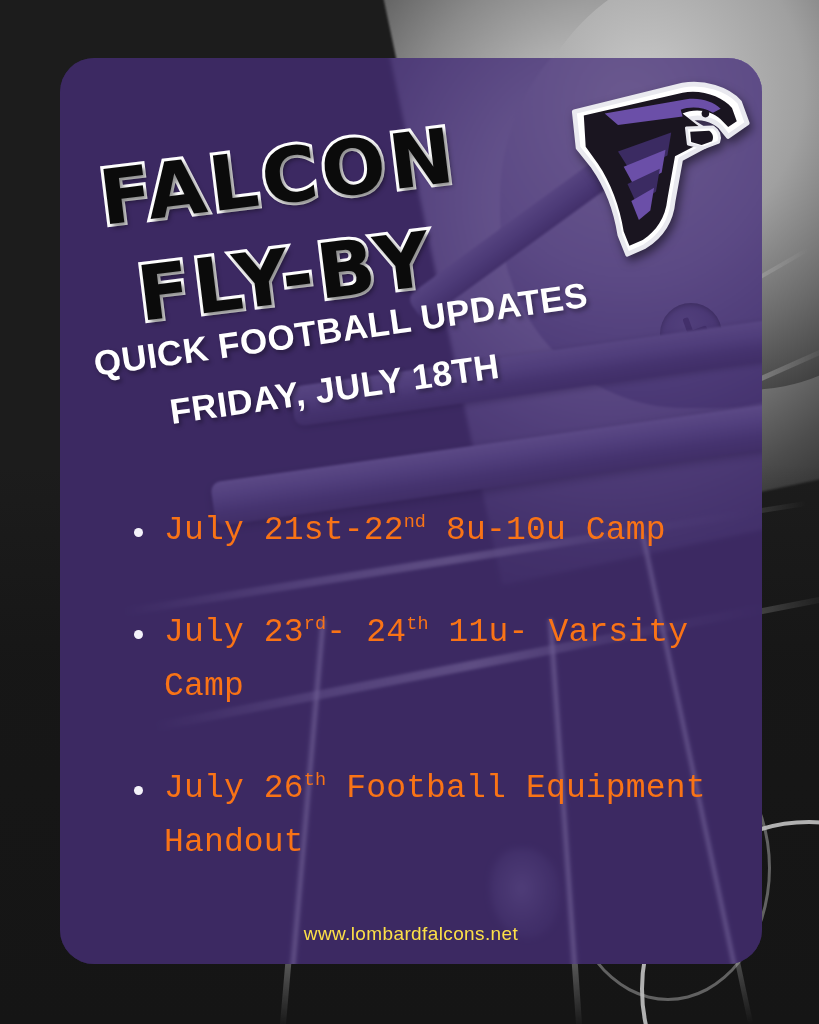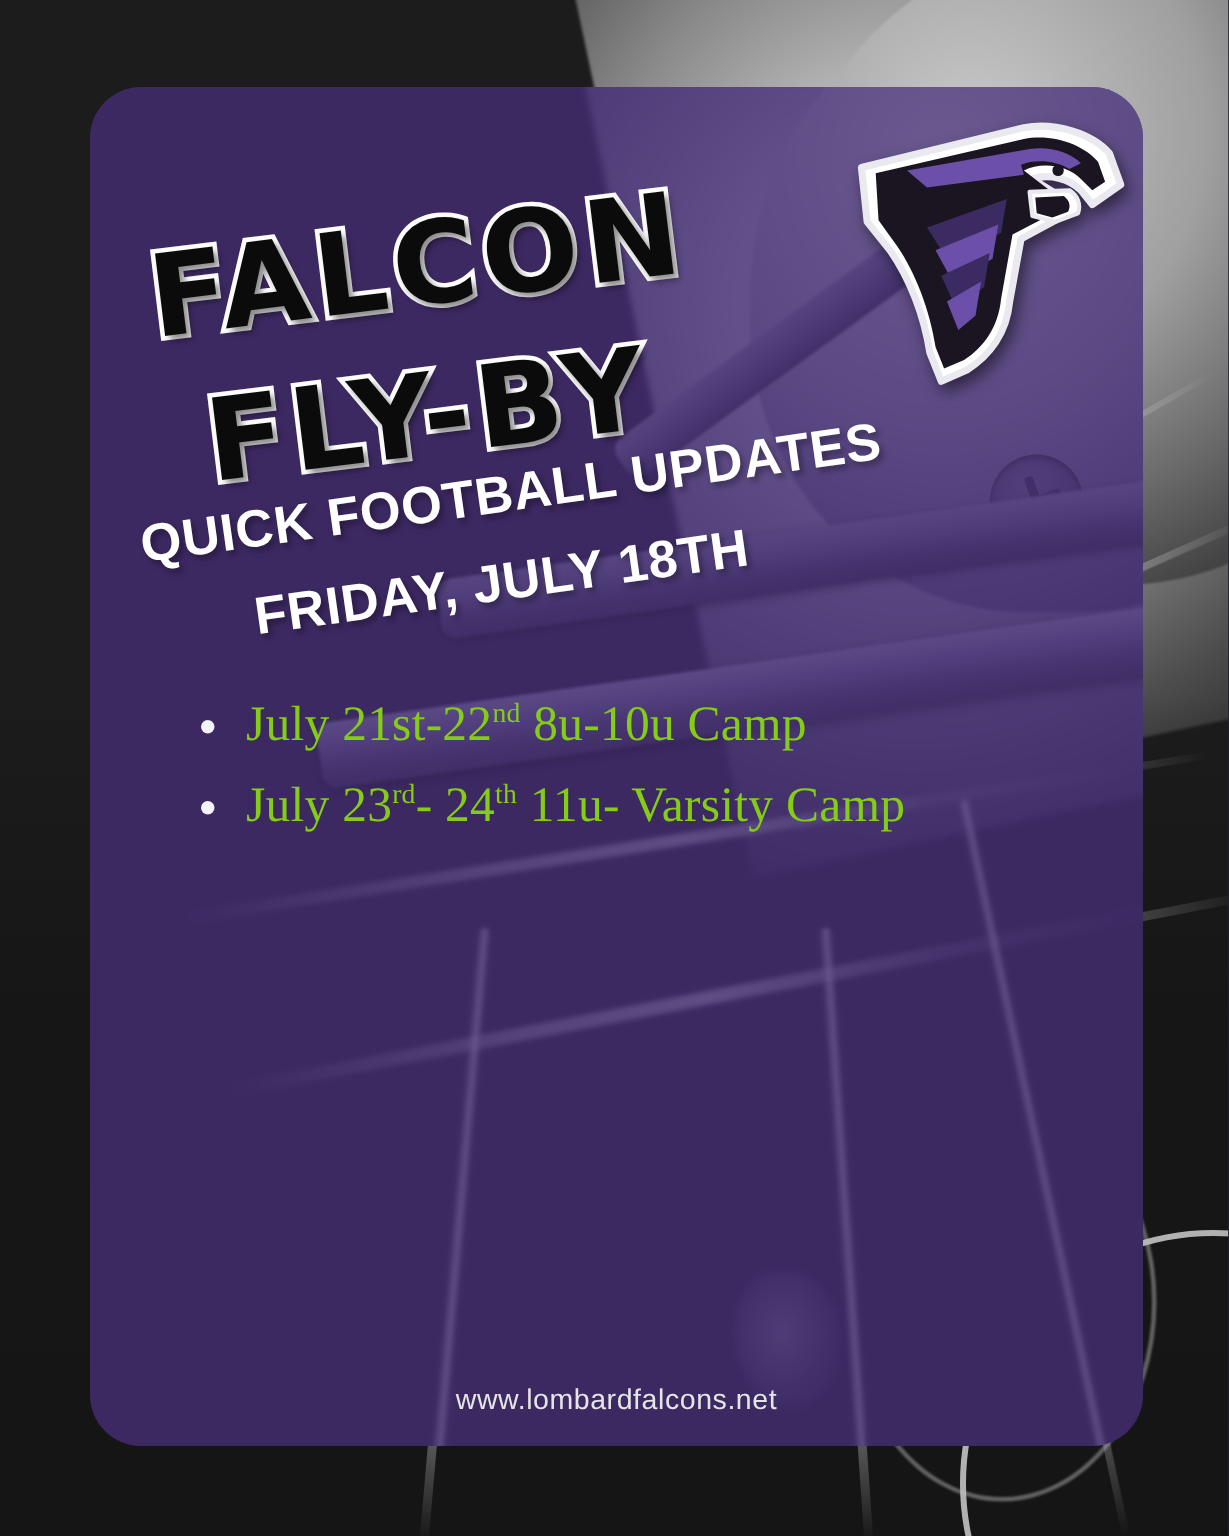--- a/index.html
+++ b/index.html
@@ -87,27 +87,27 @@
     font-family:"Liberation Sans",sans-serif;letter-spacing:.015em;
     text-shadow:2px 3px 4px rgba(0,0,0,.35);}
   .s1{left:34px;top:286px;font-size:35px;transform:rotate(-8deg);transform-origin:left center;}
   .s2{left:110px;top:334px;font-size:35px;transform:rotate(-8deg);transform-origin:left center;}
 
   .logo{position:absolute;left:497px;top:10px;width:198px;height:190px;
     filter:drop-shadow(3px 5px 5px rgba(0,0,0,.5));}
   .logo svg{width:100%;height:100%;display:block;}
 
   .bullets{position:absolute;left:30px;top:398px;width:660px;list-style:none;margin:0;padding:0;}
-  .bullets li{position:relative;color:#84cc16;font-size:33px;line-height:54px;
-    font-family:Liberation Serif, serif;font-weight:400;padding-left:74px;letter-spacing:.005em;}
+  .bullets li{position:relative;color:#f97316;font-size:33px;line-height:54px;
+    font-family:Liberation Mono, monospace;font-weight:400;padding-left:74px;letter-spacing:.005em;margin-top:48px;}
   .bullets li:before{content:"";position:absolute;left:44px;top:24px;width:9px;height:9px;
     border-radius:50%;background:#f4f2fa;}
   .bullets sup{font-size:.56em;vertical-align:super;line-height:0;}
 
-  .footer{position:absolute;left:0;right:0;top:865px;text-align:center;color:#e5e5e5;
+  .footer{position:absolute;left:0;right:0;top:865px;text-align:center;color:#fde047;
     font-size:19px;letter-spacing:.02em;font-family:"Liberation Sans",sans-serif;}
 </style>
 </head>
 <body>
 
 <div class="poster">
 
   <div class="bg">
     <div class="bg-sheen"></div>
     <div class="bg-shell"></div>
@@ -168,19 +168,20 @@
             <path d="M132 63 L160 62 C166 66 168 72 166 78 L150 84 L134 80 Z" fill="#ffffff" stroke="#e9e9ef" stroke-width="3" stroke-linejoin="round"></path>
             <path d="M136 67 L156 66 C160 69 161 73 159 77 L148 81 L137 78 Z" fill="#1a1520"></path>
             <circle cx="152" cy="48" r="4" fill="#1a1520"></circle>
           </g>
         </svg>
       </div>
 
       <ul class="bullets">
         <li><span>July 21st-22<sup>nd</sup> 8u-10u Camp</span></li>
         <li><span>July 23<sup>rd</sup>- 24<sup>th</sup> 11u- Varsity Camp</span></li>
+        <li><span>July 26<sup>th</sup> Football Equipment Handout</span></li>
       </ul>
 
       <div class="footer">www.lombardfalcons.net</div>
 
     </div>
   </div>
 </div>
 
 </body></html>

